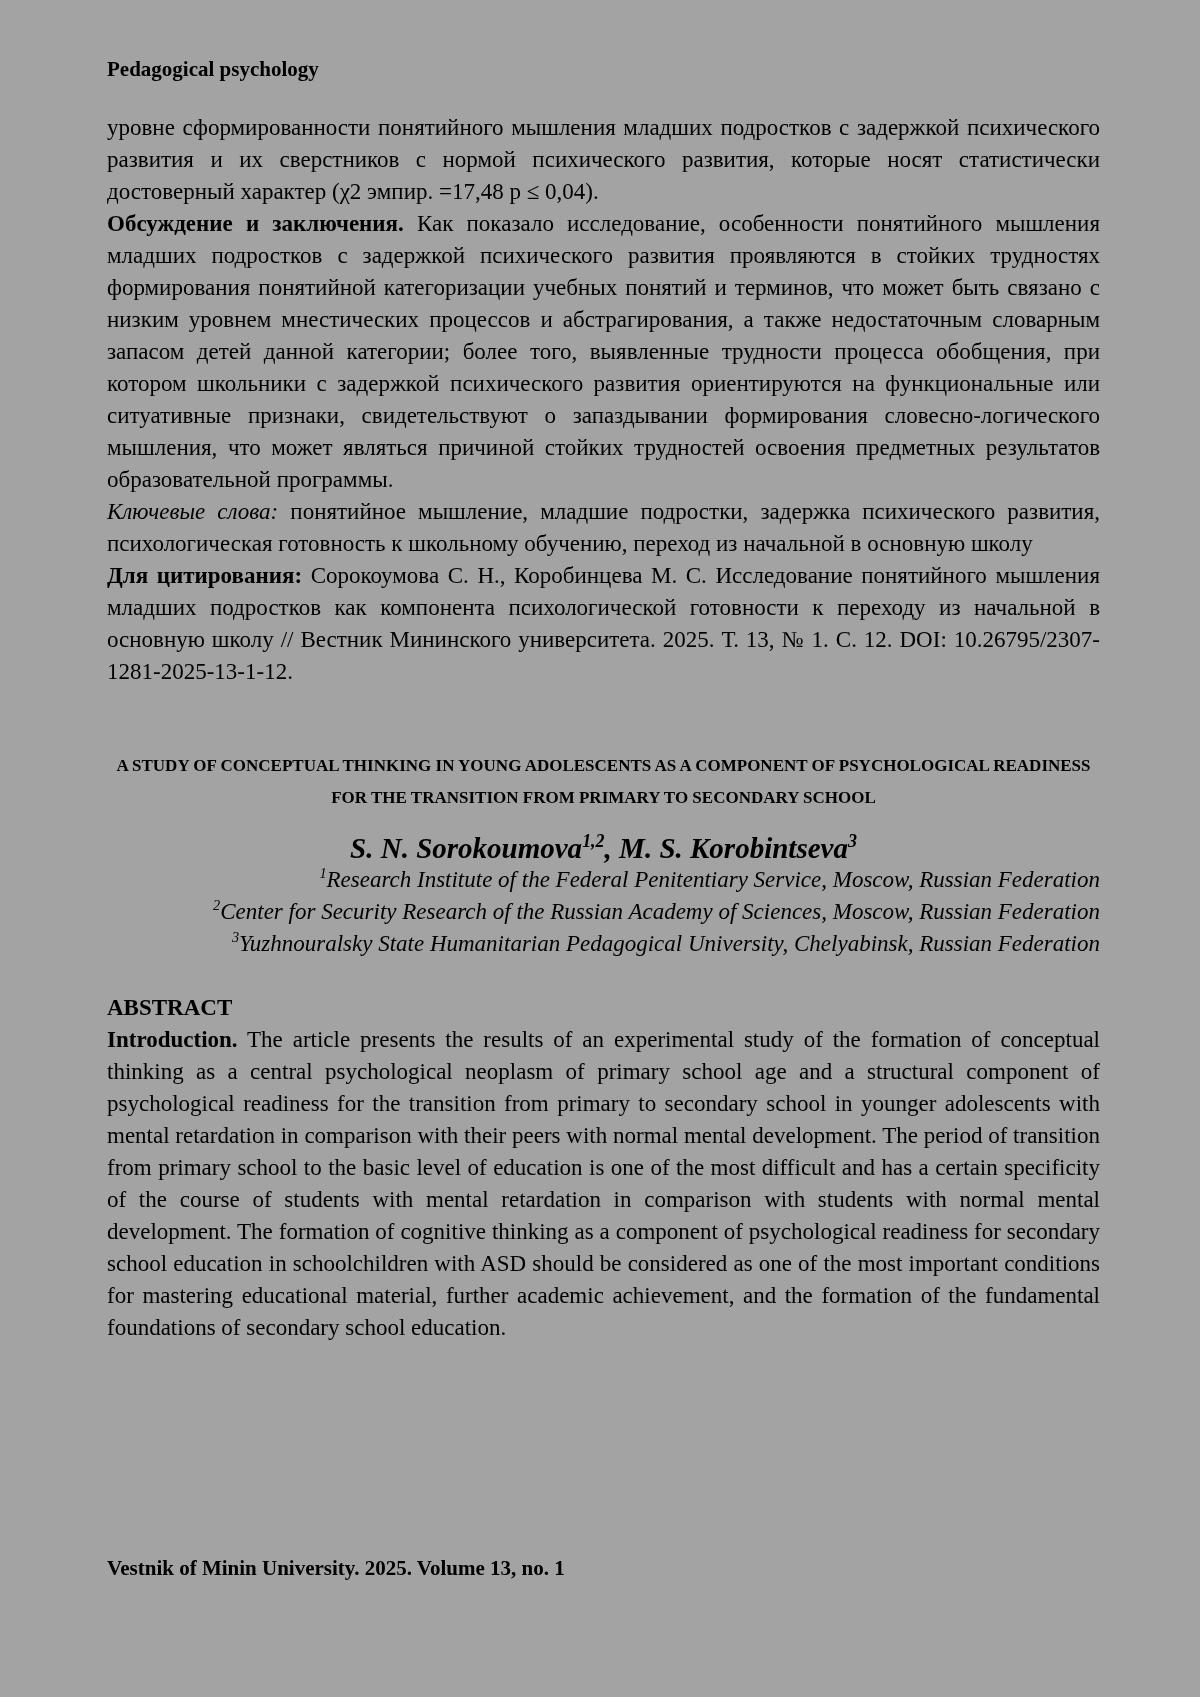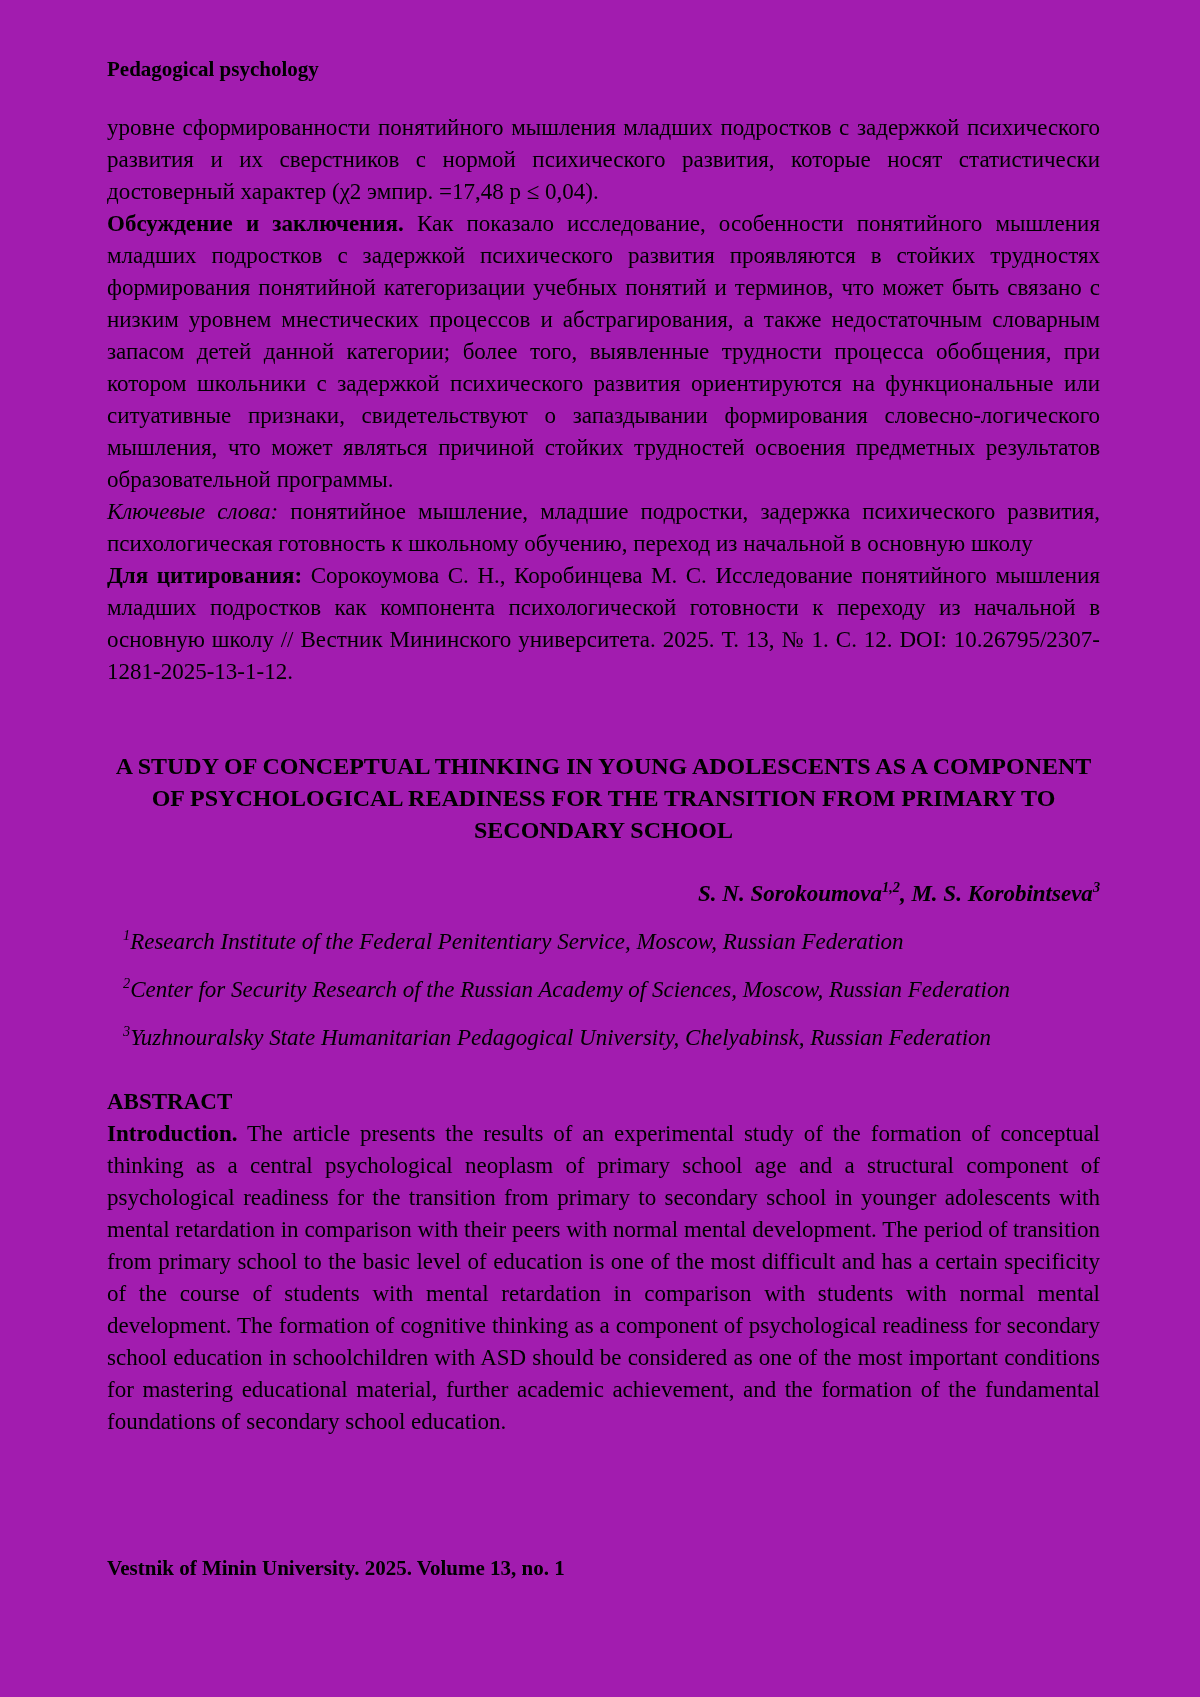--- a/index.html
+++ b/index.html
@@ -1,20 +1,20 @@
 <!DOCTYPE html>
 <html><head>
 <meta charset="utf-8">
 <style>
   html, body { margin: 0; padding: 0; background: #ffffff; }
   .page {
     position: relative;
     width: 1200px;
     height: 1697px;
-    background: #a21caf;
+    background: #a3a3a3;
     color: #000000;
     font-family: "Liberation Serif", "DejaVu Serif", serif;
     box-sizing: border-box;
     padding: 57px 100px 0 107px;
     overflow: hidden;
   }
   .running-header {
     font-weight: bold;
     font-size: 21px;
     line-height: 24px;
@@ -26,38 +26,38 @@
     text-align: justify;
     margin: 0;
   }
   .lead-bold { font-weight: bold; margin-top: 48px; }
   .lead-italic { font-style: italic; }
   .keywords-para { margin-top: 38px; }
   .citation-para { margin-top: 29px; }
   .article-title {
     margin: 62px 6px 0 6px;
     font-weight: bold;
-    font-size: 24px;
+    font-size: 17px;
     line-height: 32px;
     text-align: center;
   }
   .authors-line {
-    margin-top: 32px;
+    margin-top: 18px;
     font-weight: bold;
+    font-style: italic;
+    font-size: 29px;
+    line-height: 32px;
+    text-align: center;
+  }
+  .affiliation {
+    margin: 0;
     font-style: italic;
     font-size: 23px;
     line-height: 32px;
     text-align: right;
-  }
-  .affiliation {
-    margin: 16px;
-    font-style: italic;
-    font-size: 23px;
-    line-height: 32px;
-    text-align: left;
   }
   .abstract-heading {
     margin-top: 32px;
     font-weight: bold;
     font-size: 23px;
     line-height: 32px;
   }
   .intro-para { margin-top: 30px; }
   sup {
     font-size: 0.62em;

